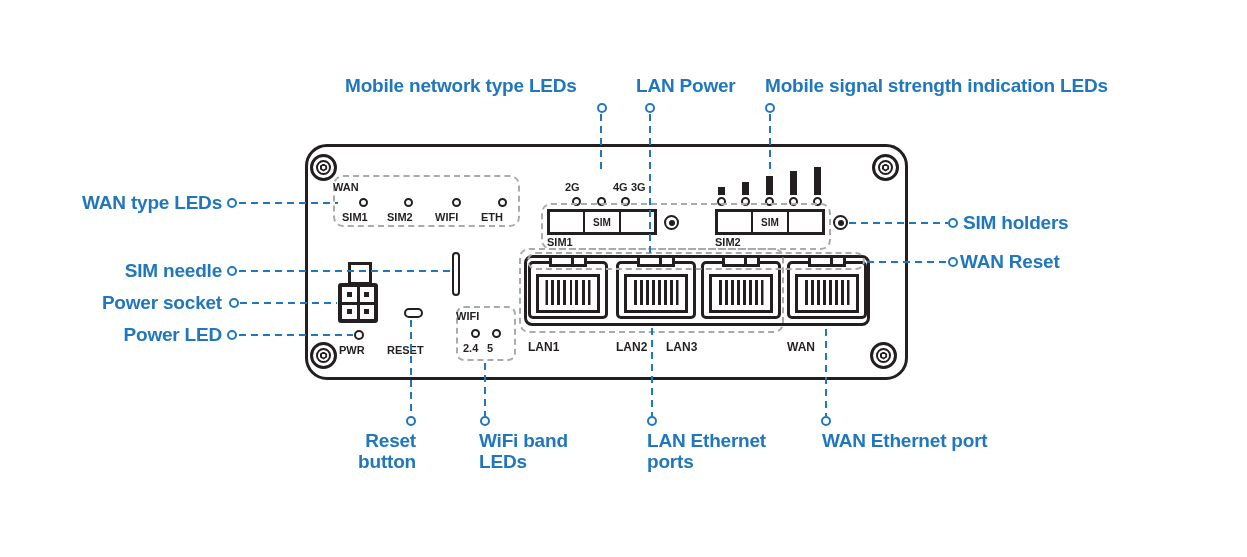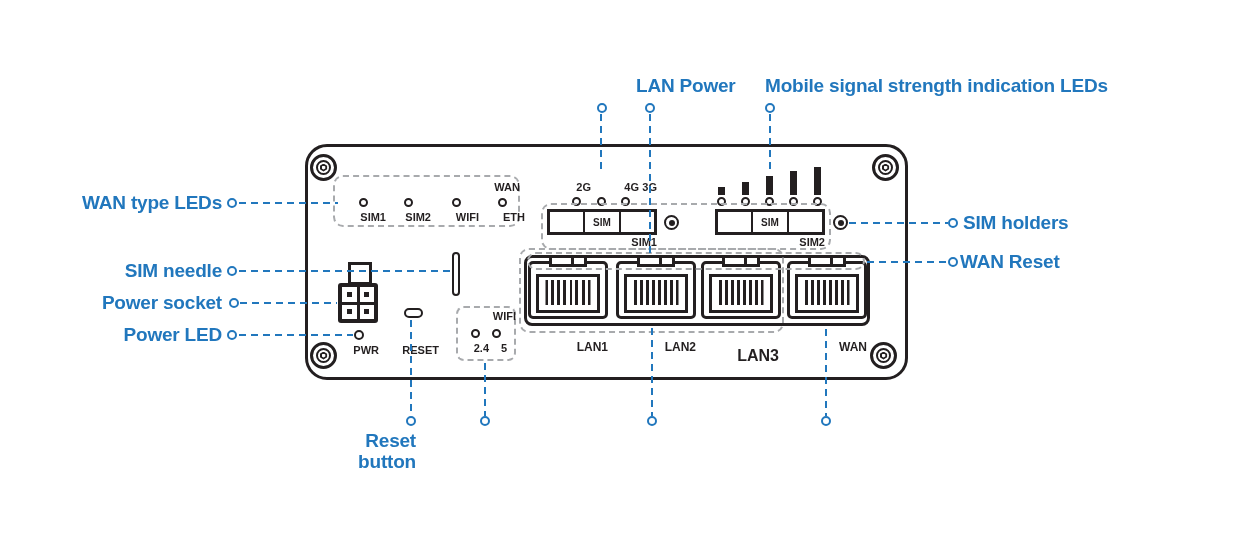--- a/index.html
+++ b/index.html
@@ -23,21 +23,21 @@
   .dot{position:absolute;width:10px;height:10px;border:2px solid var(--blue);
        border-radius:50%;background:#fff;box-sizing:border-box;}
   .bdash-h{position:absolute;height:2px;
        background:repeating-linear-gradient(90deg,var(--blue) 0 7px,transparent 7px 12px);}
   .bdash-v{position:absolute;width:2px;
        background:repeating-linear-gradient(180deg,var(--blue) 0 7px,transparent 7px 12px);}
   
   .device{position:absolute;left:305px;top:144px;width:603px;height:236px;
        border:3px solid var(--ink);border-radius:22px;background:#fff;box-sizing:border-box;}
   .gray-box{position:absolute;border:2px dashed var(--gray);background:transparent;box-sizing:border-box;}
-  .dev-text{position:absolute;color:var(--ink);font:bold 11px/13px "Liberation Sans",sans-serif;text-align:right;}
+  .dev-text{position:absolute;color:var(--ink);font:bold 11px/13px "Liberation Sans",sans-serif;text-align:left;}
   .led{position:absolute;width:9px;height:9px;border:2px solid var(--ink);border-radius:50%;background:#fff;box-sizing:border-box;}
   
   .screw{position:absolute;width:27px;height:27px;border:3px solid var(--ink);border-radius:50%;
        display:flex;align-items:center;justify-content:center;box-sizing:border-box;background:#fff;}
   .screw-in{width:15px;height:15px;border:2px solid var(--ink);border-radius:50%;
        display:flex;align-items:center;justify-content:center;box-sizing:border-box;}
   .hex{width:8px;height:8px;background:var(--ink);
        clip-path:polygon(50% 0,95% 27%,95% 73%,50% 100%,5% 73%,5% 27%);
        display:flex;align-items:center;justify-content:center;}
   .hex-in{width:4px;height:4px;background:#fff;
@@ -197,21 +197,21 @@
         <div class="port-pins"></div>
       </div>
   </div>
 
   <div class="gray-box" style="left:527px;top:252px;width:338px;height:18px;border-radius:9px;"></div>
 
   <div class="gray-box" style="left:519px;top:248px;width:265px;height:85px;border-radius:10px;"></div>
 
   <div class="dev-text" style="left:528px;top:341px;width:80px;font-size:12px;">LAN1</div>
   <div class="dev-text" style="left:616px;top:341px;width:80px;font-size:12px;">LAN2</div>
-  <div class="dev-text" style="left:699px;top:341px;width:80px;font-size:16px;margin-top:8px;">LAN3</div>
+  <div class="dev-text" style="left:666px;top:341px;width:80px;font-size:12px;">LAN3</div>
   <div class="dev-text" style="left:787px;top:341px;width:80px;font-size:12px;">WAN</div>
 
   <div class="psock-top"></div>
   <div class="psock">
     <div class="psock-pin">
         <div class="psock-pin-in"></div>
       </div>
     <div class="psock-pin">
         <div class="psock-pin-in"></div>
       </div>
@@ -258,27 +258,33 @@
   <div class="dot" style="left:227px;top:266px;"></div>
   <div class="dot" style="left:229px;top:298px;"></div>
   <div class="dot" style="left:227px;top:330px;"></div>
   <div class="dot" style="left:948px;top:218px;"></div>
   <div class="dot" style="left:948px;top:257px;"></div>
   <div class="dot" style="left:406px;top:416px;"></div>
   <div class="dot" style="left:480px;top:416px;"></div>
   <div class="dot" style="left:647px;top:416px;"></div>
   <div class="dot" style="left:821px;top:416px;"></div>
 
+  <div class="callout" style="left:345px;top:75px;">Mobile network type LEDs</div>
   <div class="callout" style="left:636px;top:75px;">LAN Power</div>
   <div class="callout" style="left:765px;top:75px;">Mobile signal strength indication LEDs</div>
 
   <div class="callout t-right" style="right:1025px;top:192px;">WAN type LEDs</div>
   <div class="callout t-right" style="right:1025px;top:260px;">SIM needle</div>
   <div class="callout t-right" style="right:1025px;top:292px;">Power socket</div>
   <div class="callout t-right" style="right:1025px;top:324px;">Power LED</div>
 
   <div class="callout" style="left:963px;top:212px;">SIM holders</div>
   <div class="callout" style="left:960px;top:251px;">WAN Reset</div>
 
   <div class="callout t-right" style="right:831px;top:430px;">Reset
 button</div>
+  <div class="callout" style="left:479px;top:430px;">WiFi band
+LEDs</div>
+  <div class="callout" style="left:647px;top:430px;">LAN Ethernet
+ports</div>
+  <div class="callout" style="left:822px;top:430px;">WAN Ethernet port</div>
 
 </div>
 
 </body></html>

